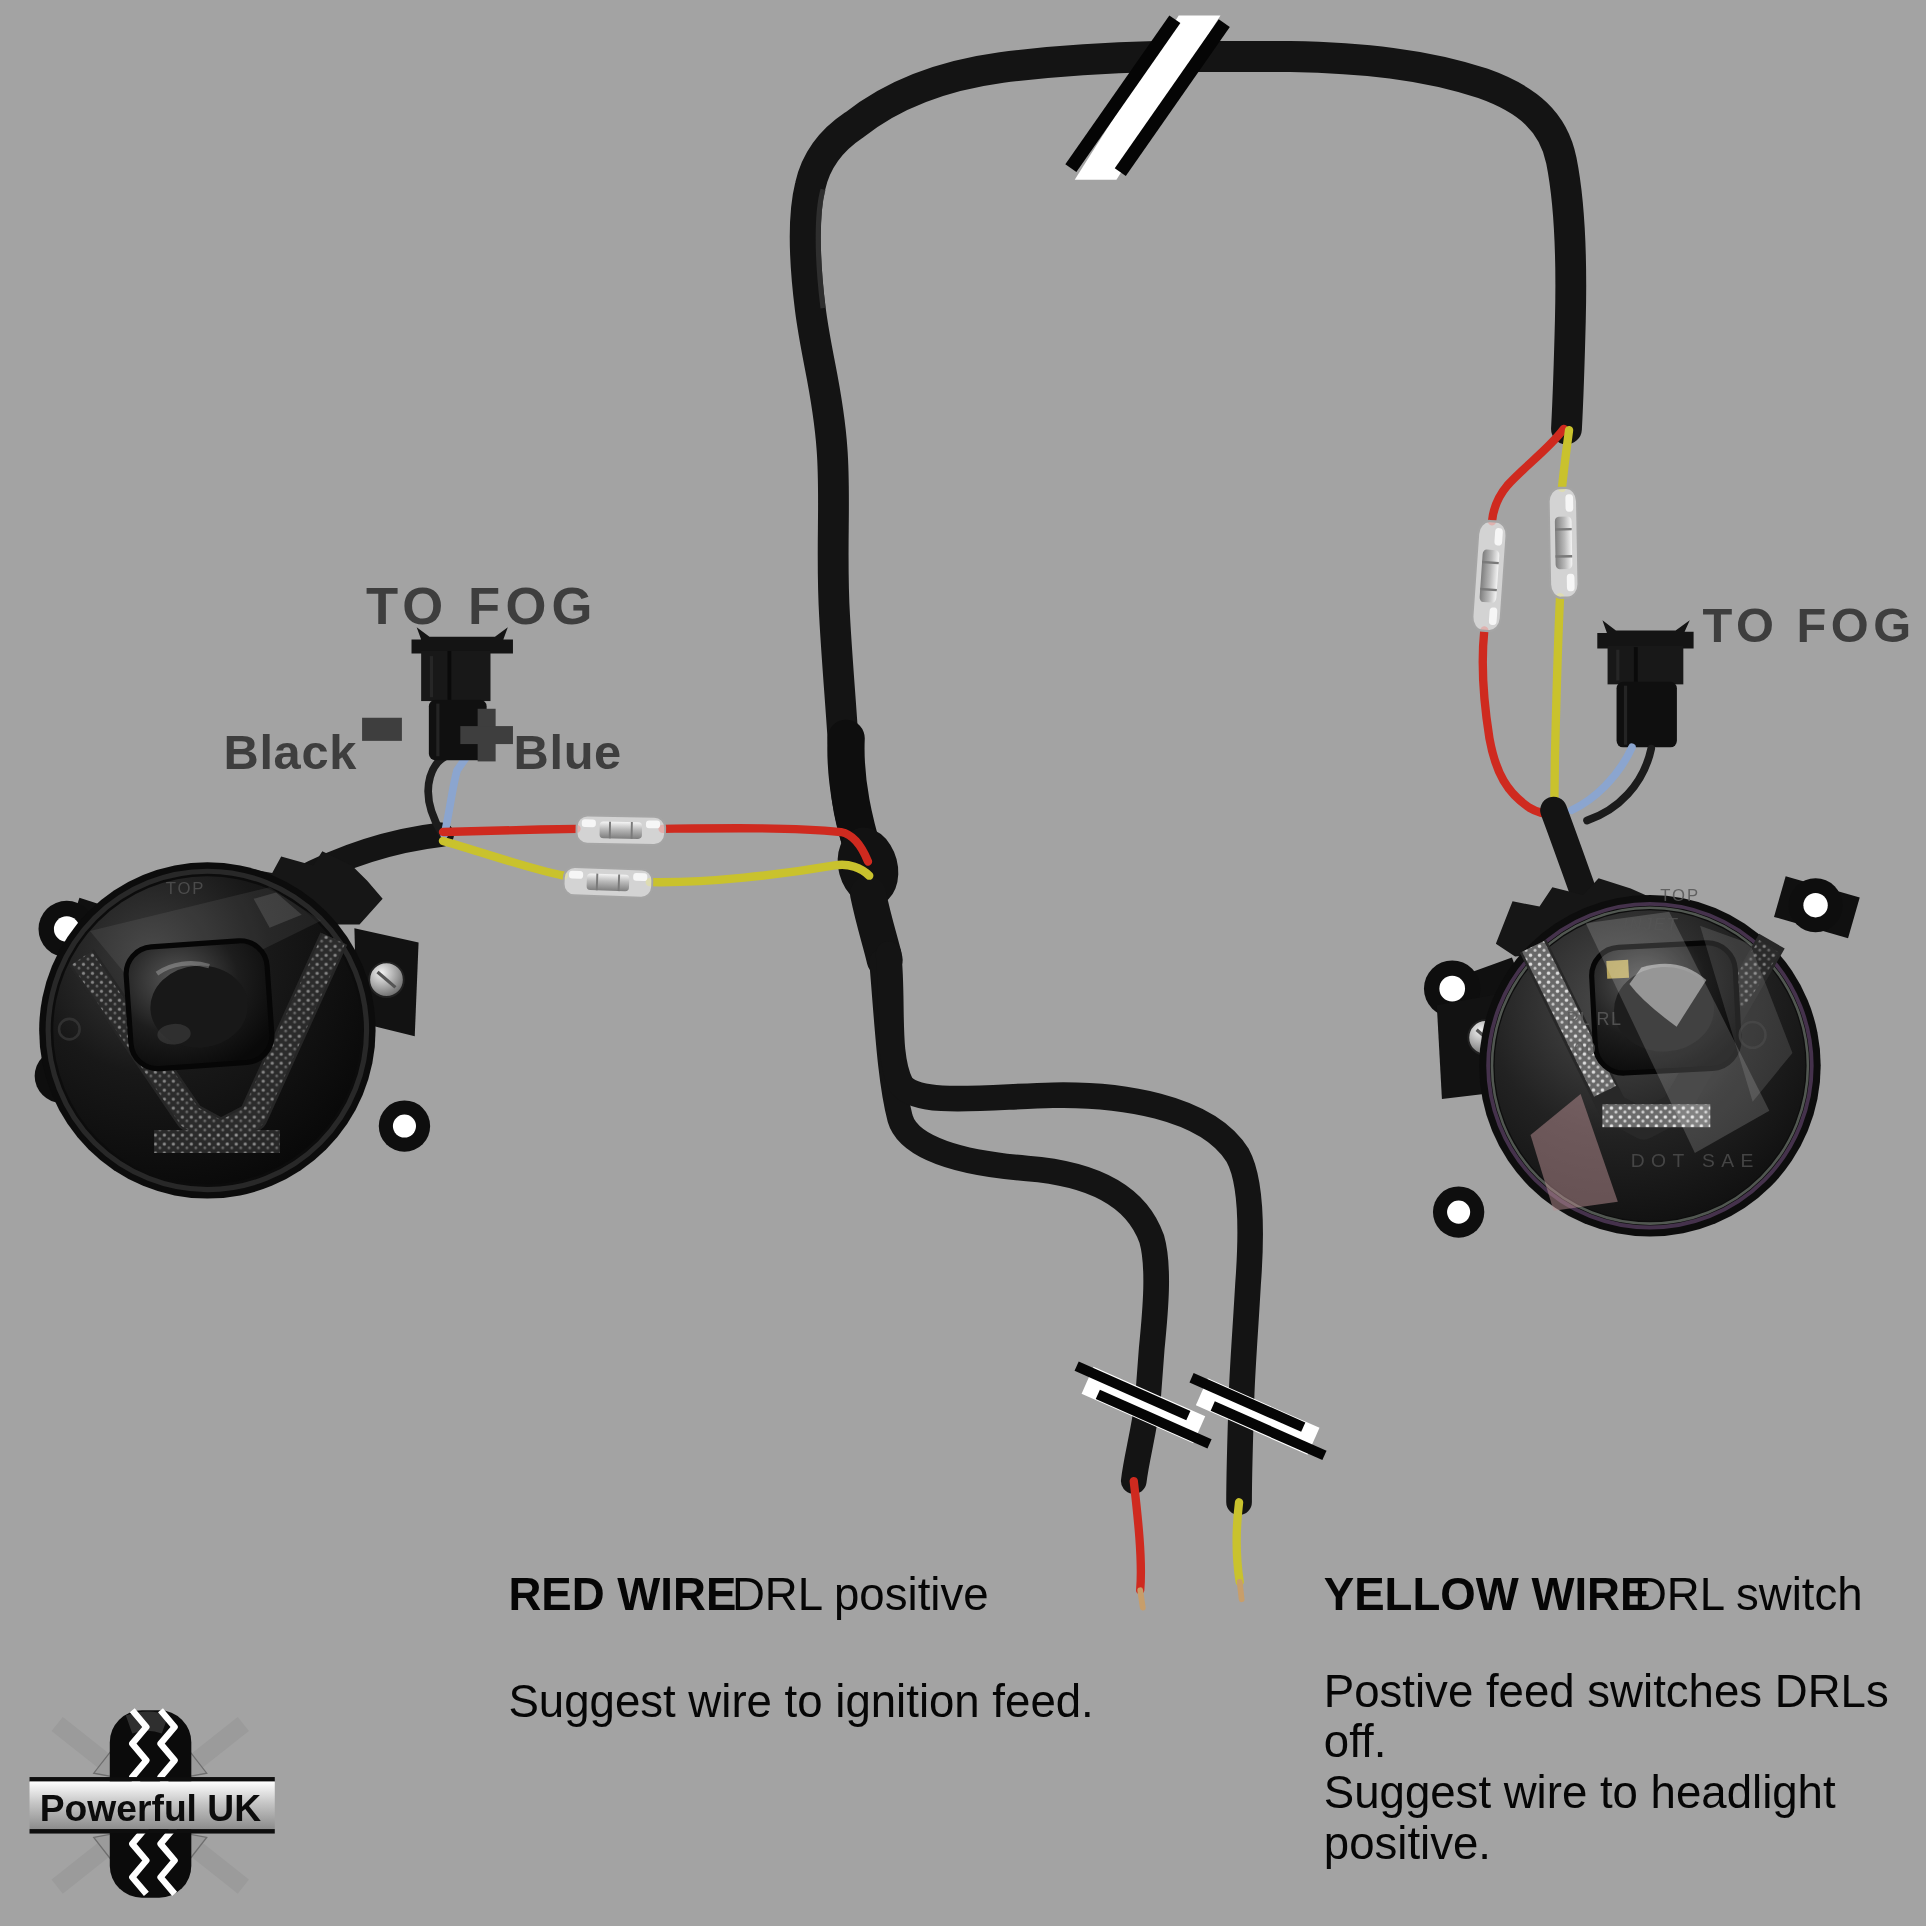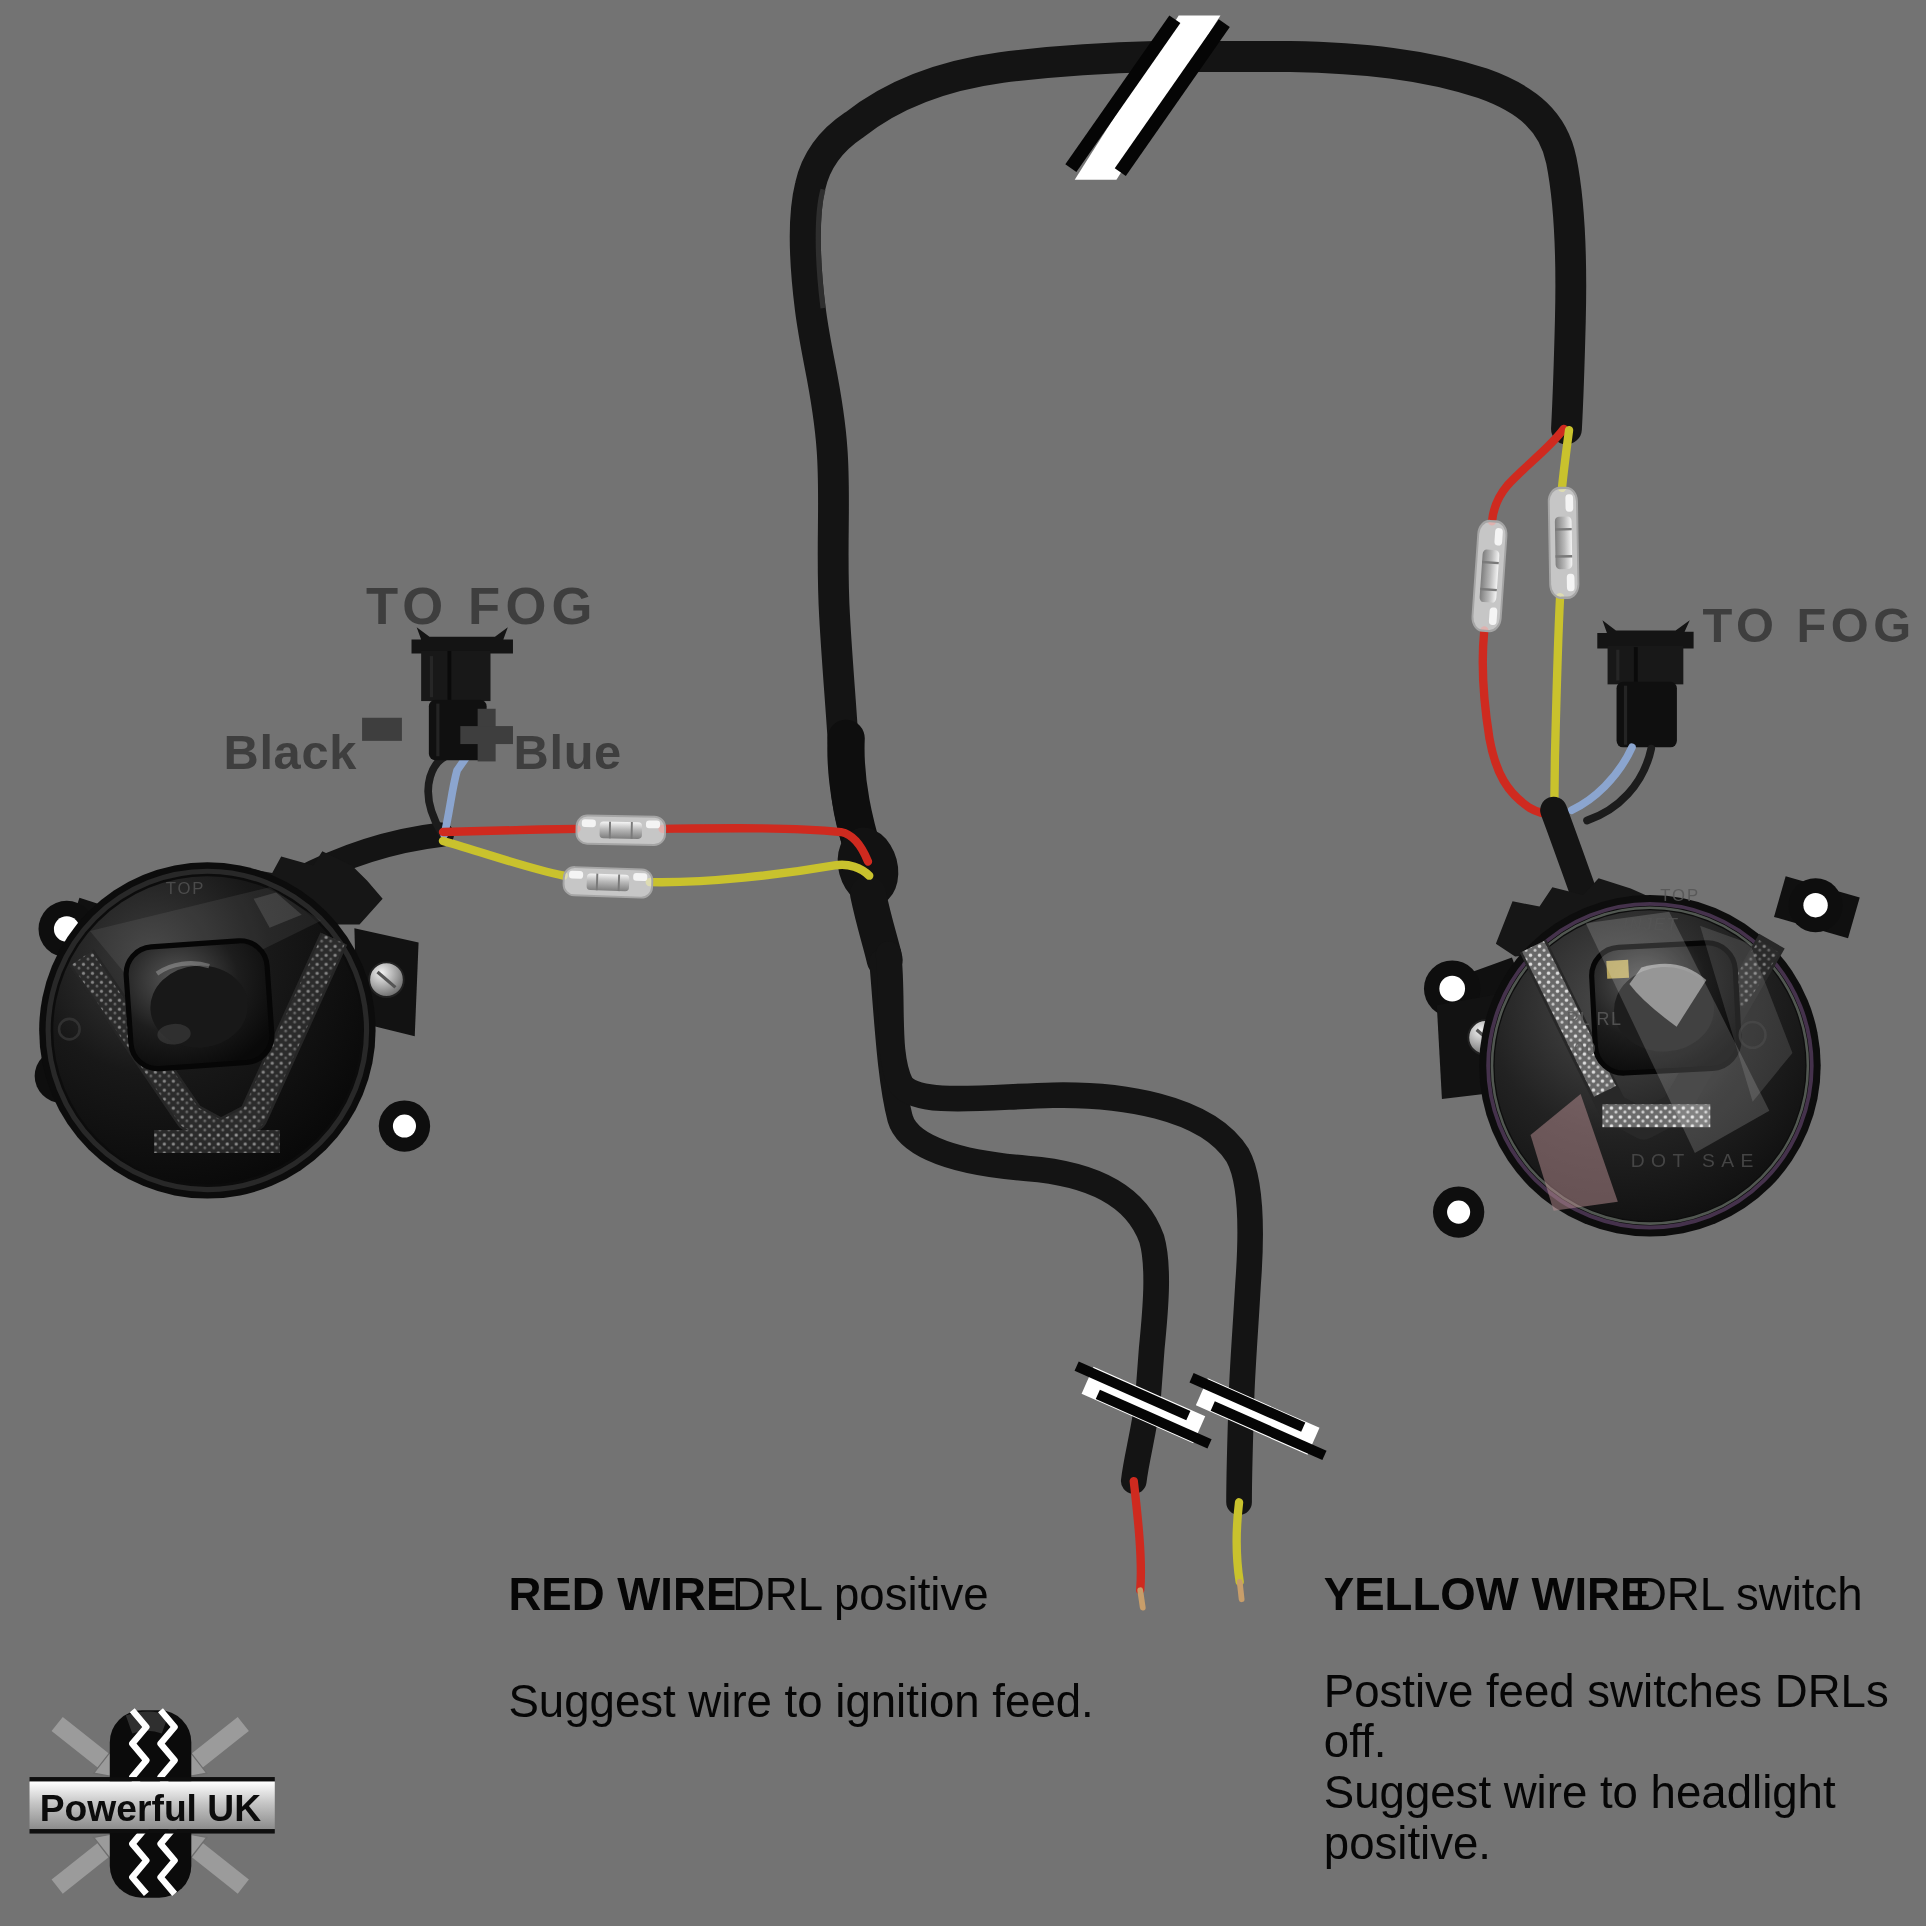--- a/index.html
+++ b/index.html
@@ -1,16 +1,16 @@
 <!DOCTYPE html>
 <html style="font-size:10.3px"><head>
 <meta charset="utf-8">
 <style>
   html,body { margin:0; padding:0; background:#ffffff; }
-  .stage { position:relative; width:1926px; height:1926px; background:#737373; overflow:hidden;
+  .stage { position:relative; width:1926px; height:1926px; background:#a3a3a3; overflow:hidden;
            font-family:"Liberation Sans", sans-serif; }
   svg text { font-family:"Liberation Sans", sans-serif; }
   .lbl-big   { font-size:82px; font-weight:700; fill:#3e3e3e; letter-spacing:8px; }
   .lbl-big-r { font-size:76px; font-weight:700; fill:#3e3e3e; letter-spacing:7px; }
   .lbl-wire  { font-size:76px; font-weight:700; fill:#3e3e3e; letter-spacing:1px; }
   .note-b { font-size:71px; font-weight:700; fill:#060606; }
   .note-r { font-size:71px; font-weight:400; fill:#060606; }
   .mark   { font-size:26px; font-weight:400; fill:#555555; letter-spacing:3px; }
   .mark-sm{ font-size:28px; font-weight:400; fill:#5a5a5a; letter-spacing:2px; }
   .mark-dot{ font-size:30px; font-weight:400; fill:#4a4a4a; letter-spacing:10px; }

